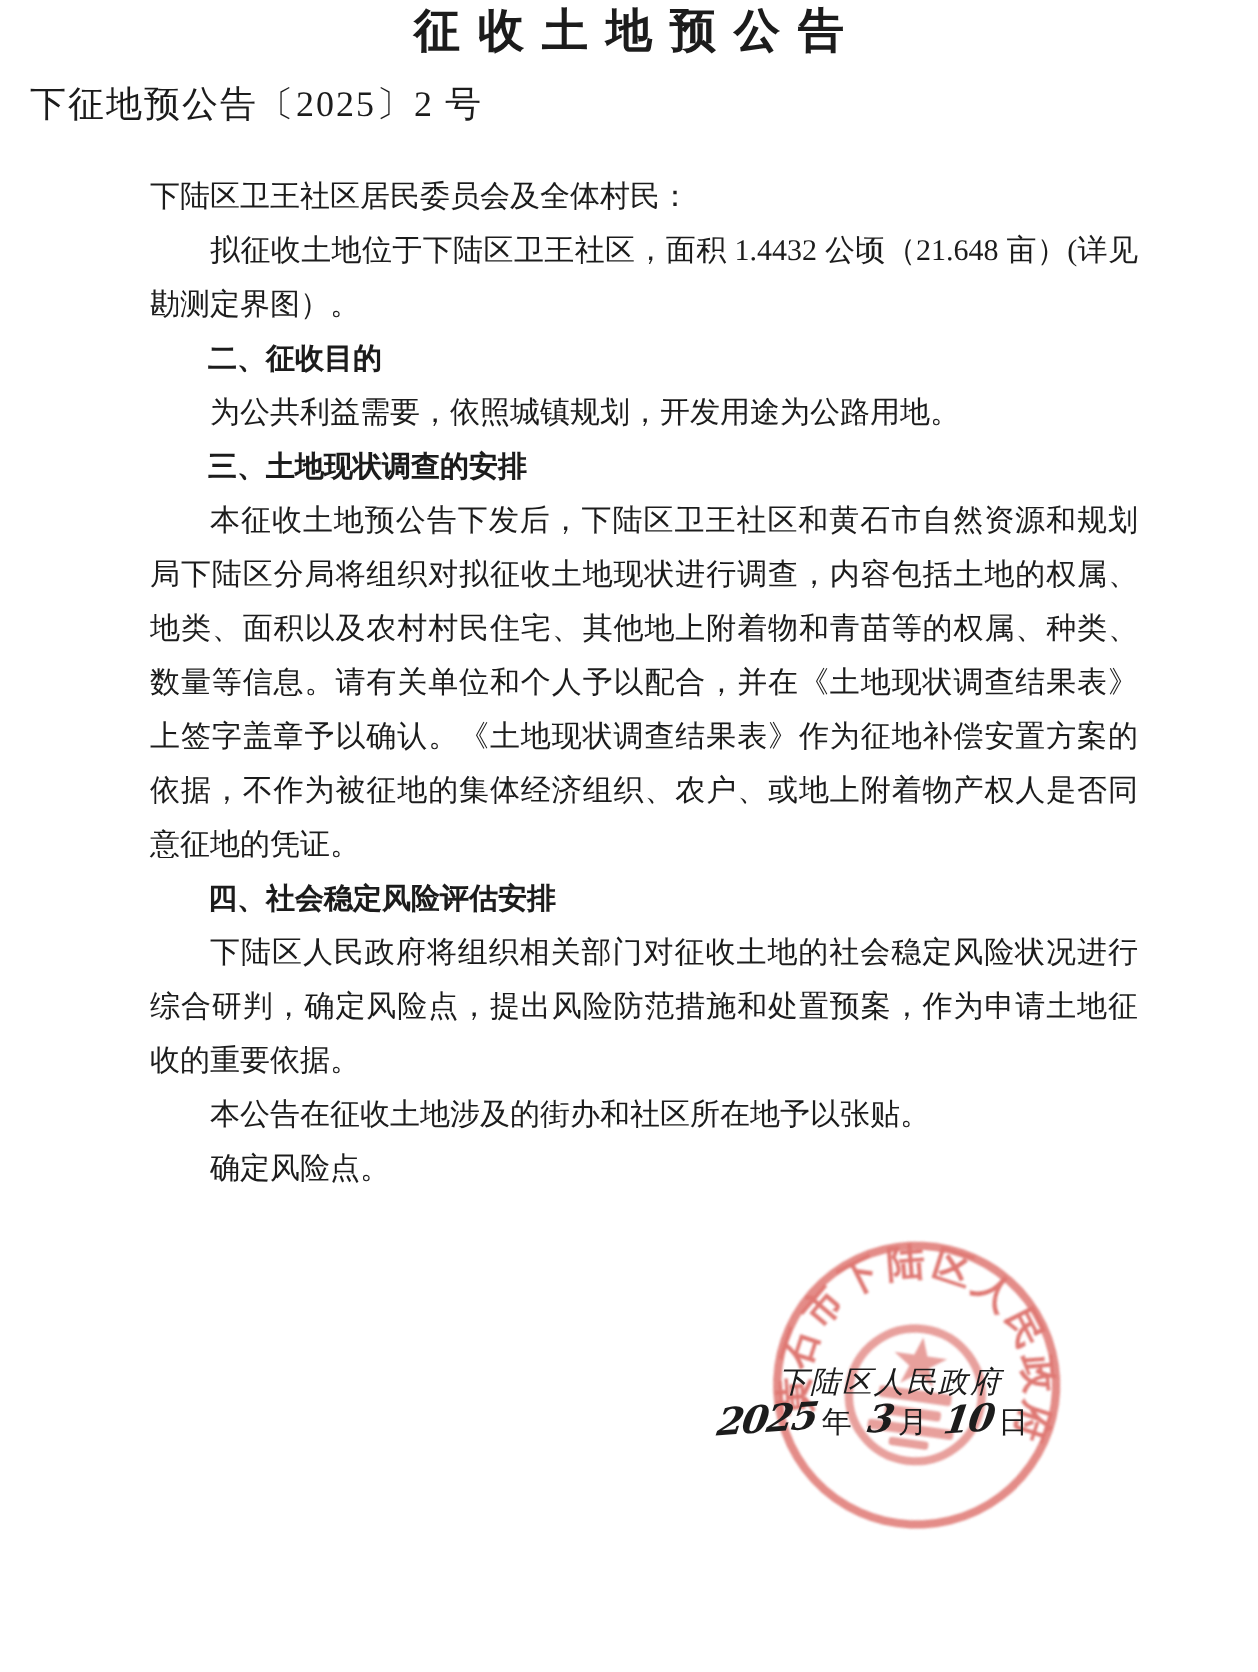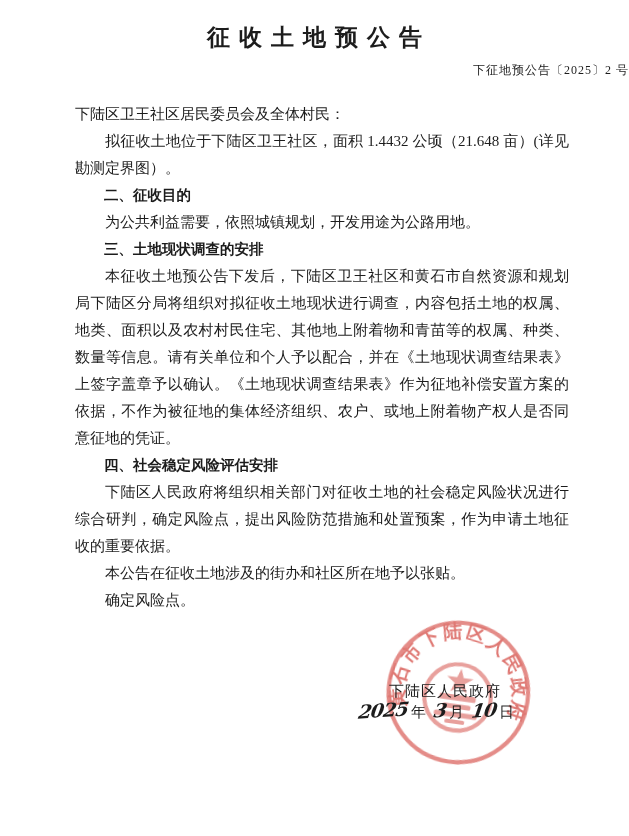--- a/index.html
+++ b/index.html
@@ -7,31 +7,30 @@
   .page {
     position: relative;
     width: 629px;
     height: 836px;
     background: #ffffff;
     overflow: hidden;
     font-family: "Liberation Serif", "DejaVu Serif", serif;
     color: #1c1c1c;
   }
   .doc-title {
-    padding-top: 22px;
     text-align: center;
     font-size: 23px;
     font-weight: bold;
     letter-spacing: 9px;
     text-indent: 9px; 
   }
   .doc-number {
     margin-top: 9px;
-    text-align: right;
-    font-size: 12px;
+    text-align: left;
+    font-size: 18px;
     letter-spacing: 1px;
     margin-left: 15px;
   }
   .content {
     margin: 22px 60px 0 75px;
     font-size: 15px;
     line-height: 27px;
     text-align: justify;
   }
   .content p { margin: 0; }
@@ -43,20 +42,21 @@
     font-family: "Liberation Sans", "DejaVu Sans", sans-serif;
     font-size: 14.5px;
   }
   .sig-name {
     position: absolute;
     top: 682px;
     left: 389px;
     font-size: 15px;
     letter-spacing: 1px;
     z-index: 2;
+    font-style: italic;
   }
   .sig-date {
     position: absolute;
     top: 699px;
     left: 356px;
     font-size: 15px;
     z-index: 2;
     white-space: nowrap;
   }
   .hand {

